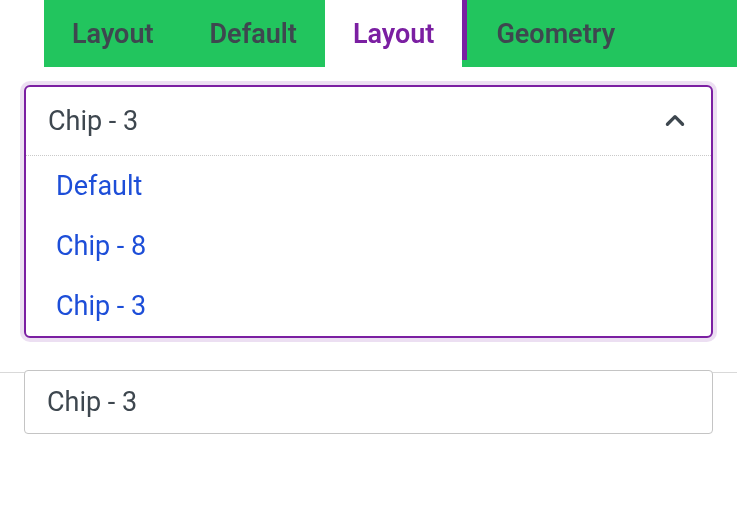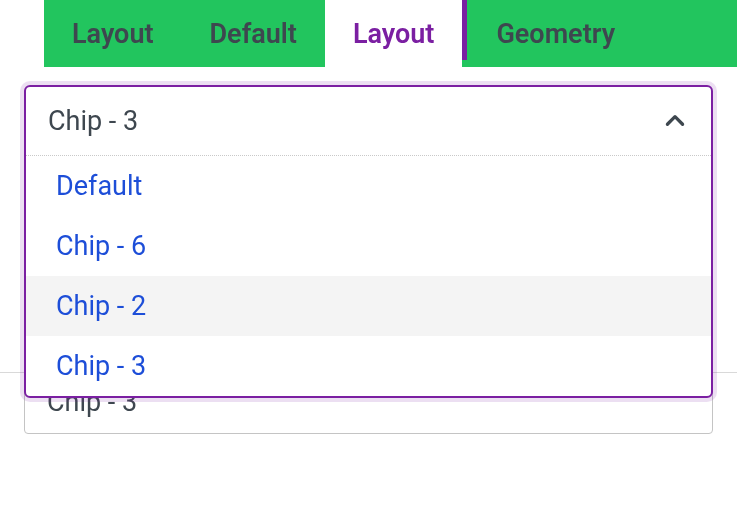--- a/index.html
+++ b/index.html
@@ -138,22 +138,19 @@
       <svg viewBox="0 0 24 24" fill="none" stroke="#3e474f" stroke-width="3" stroke-linecap="round" stroke-linejoin="round">
           <polyline points="5 15 12 8 19 15"></polyline>
         </svg>
     </span>
   </div>
   <div class="dropdown-list">
     <div class="dropdown-item">
       <span>Default</span>
     </div>
     <div class="dropdown-item">
-      <span>Chip - 6</span>
-    </div>
-    <div class="dropdown-item highlight">
-      <span>Chip - 2</span>
+      <span>Chip - 8</span>
     </div>
     <div class="dropdown-item">
       <span>Chip - 3</span>
     </div>
   </div>
 </div>
 
 </body></html>

